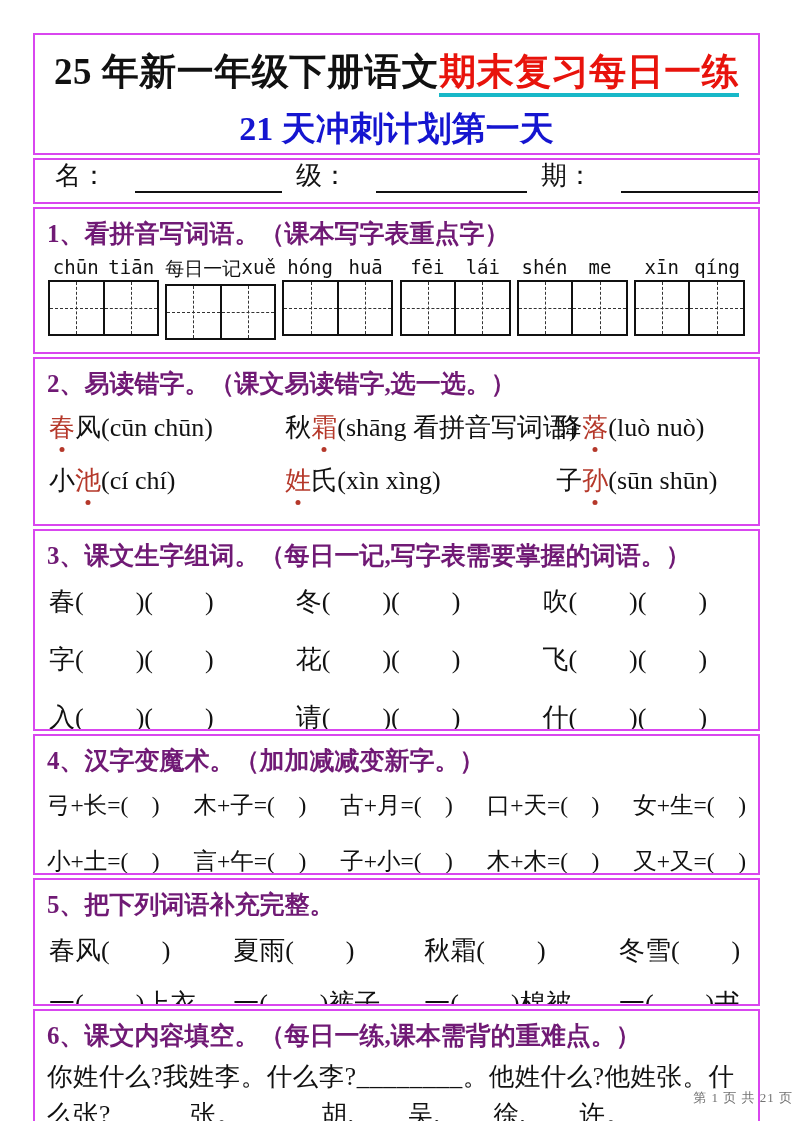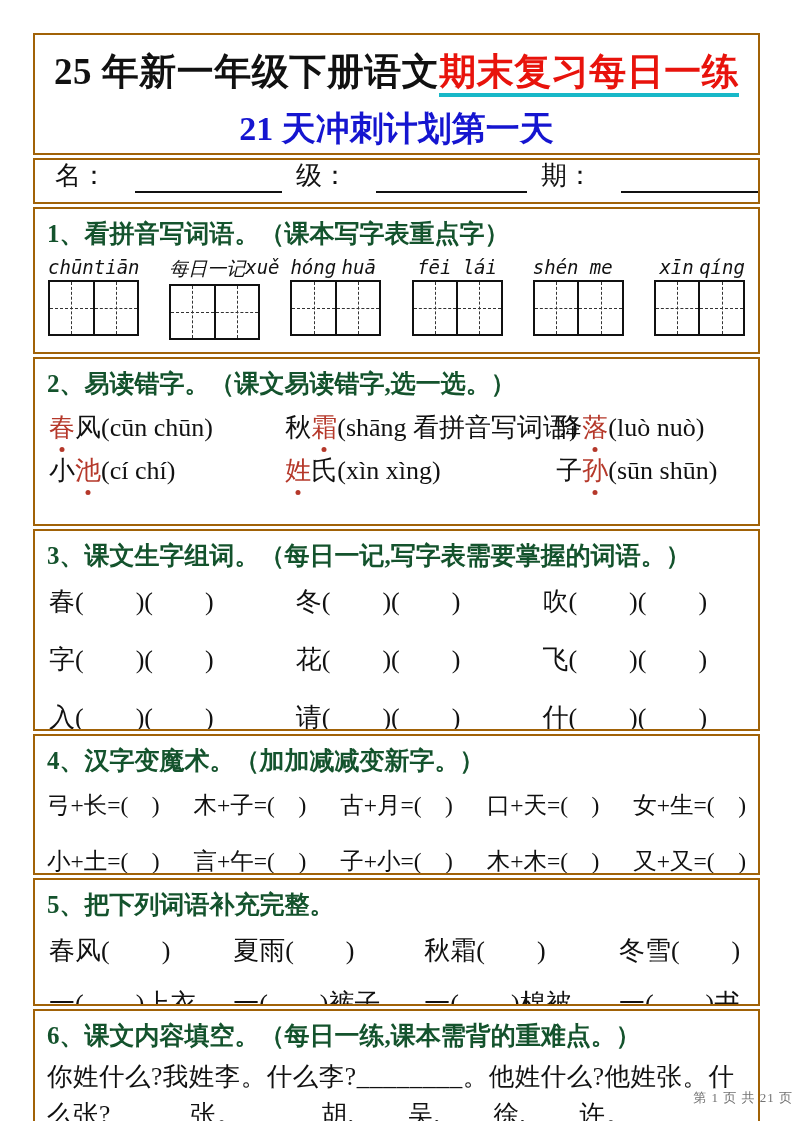--- a/index.html
+++ b/index.html
@@ -3,47 +3,47 @@
 <meta charset="utf-8">
 <style>
   html,body { margin:0; padding:0; background:#ffffff; }
   body {
     width:793px; height:1121px; position:relative; overflow:hidden;
     font-family:"Liberation Serif","DejaVu Serif",serif;
     color:#111;
   }
   .stack { position:absolute; left:33px; top:33px; width:727px; }
   .row-box {
-    box-sizing:border-box; border:2px solid #a16207; background:#fff;
+    box-sizing:border-box; border:2px solid #d946ef; background:#fff;
     margin-bottom:3px; overflow:hidden;
   }
   
   .r-title { height:122px; text-align:center; }
   .title-line { margin-top:12px; font-size:37px; font-weight:bold; letter-spacing:0.5px; white-space:nowrap; }
   .title-red { color:#e8130c; border-bottom:4px solid #17b8c8; padding-bottom:1px; }
   .subtitle { margin-top:9px; font-size:34px; font-weight:bold; color:#1515d0; }
   
   .r-info { height:46px; display:flex; align-items:flex-end; padding:0 0 9px 20px; font-size:26px; }
   .blank-line { display:inline-block; height:24px; border-bottom:2px solid #111; margin:0 14px 0 2px; }
   .bl-name { width:148px; } .bl-grade { width:152px; } .bl-date { width:138px; margin-right:0; }
   
   .sec { padding:6px 12px 8px 12px; }
-  .sec-title { color:#14532d; font-weight:bold; font-size:25px; margin:2px 0 6px 0; white-space:nowrap; }
+  .sec-title { color:#701a75; font-weight:bold; font-size:25px; margin:2px 0 6px 0; white-space:nowrap; }
   
   .pinyin-groups { display:flex; justify-content:space-between; padding:0 1px; }
-  .group { width:91px;font-style:italic; }
+  .group { width:111px; }
   .pinyin { display:flex; font-family:"DejaVu Sans Mono",monospace; font-size:19px; margin-bottom:2px; }
   .pinyin span { flex:1; text-align:center; white-space:nowrap; }
   .pair { display:flex; border:2.5px solid #111; }
   .tian { width:50%; height:52px; position:relative; }
   .tian + .tian { border-left:2.5px solid #111; }
   .tian::before { content:""; position:absolute; left:50%; top:0; bottom:0; border-left:1.5px dashed #333; }
   .tian::after  { content:""; position:absolute; top:50%; left:0; right:0; border-top:1.5px dashed #333; }
   
-  .grid-s2 { display:grid; grid-template-columns:34% 39% 27%; row-gap:8px; font-size:26px; padding:4px 2px 2px 2px; }
+  .grid-s2 { display:grid; grid-template-columns:34% 39% 27%; row-gap:18px; font-size:26px; padding:4px 2px 2px 2px; }
   .red { color:#b5382a; position:relative; display:inline-block; }
   .red::after { content:""; position:absolute; left:50%; transform:translateX(-50%); bottom:-7px;
                 width:5px; height:5px; border-radius:50%; background:#b5382a; }
   
   .grid-s3 { display:grid; grid-template-columns:35.5% 35.5% 29%; row-gap:23px; font-size:26px; padding:6px 2px 4px 2px; }
   
   .grid-s4 { display:flex; justify-content:space-between; font-size:23.5px; padding:6px 0 2px 0; }
   .grid-s4.second { padding-top:22px; }
   
   .grid-s5 { display:grid; grid-template-columns:26.5% 27.5% 28% 18%; row-gap:18px; font-size:26px; padding:6px 2px 2px 2px; }

